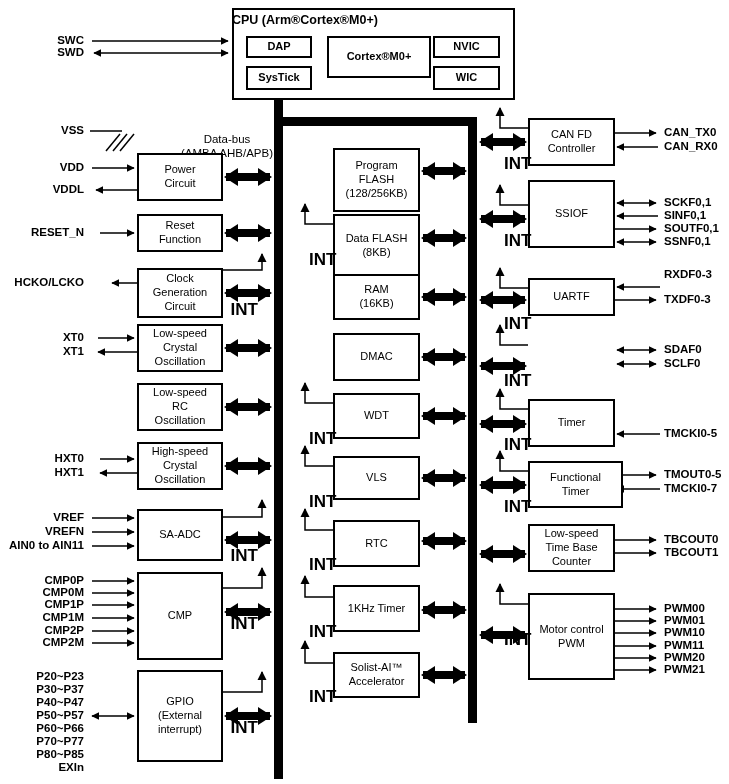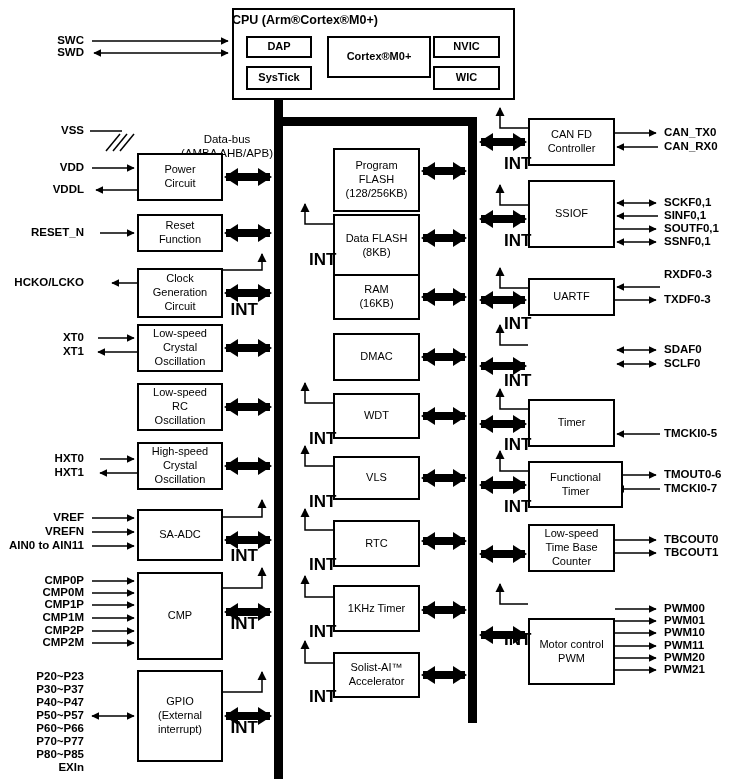--- a/index.html
+++ b/index.html
@@ -255,21 +255,21 @@
     </div>
   <div class="blk" style="left:528px;top:461px;width:95px;height:47px">
       <span>Functional
 Timer</span>
     </div>
   <div class="blk" style="left:528px;top:524px;width:87px;height:48px">
       <span>Low-speed
 Time Base
 Counter</span>
     </div>
-  <div class="blk" style="left:528px;top:618px;width:87px;height:67px">
+  <div class="blk" style="left:528px;top:593px;width:87px;height:87px">
       <span>Motor control
 PWM</span>
     </div>
 
   <div class="sigL" style="top:34px">SWC</div>
   <div class="sigL" style="top:46px">SWD</div>
   <div class="sigL" style="top:124px">VSS</div>
   <div class="sigL" style="top:161px">VDD</div>
   <div class="sigL" style="top:183px">VDDL</div>
   <div class="sigL" style="top:226px">RESET_N</div>
@@ -300,21 +300,21 @@
   <div class="sigR" style="top:140px">CAN_RX0</div>
   <div class="sigR" style="top:196px">SCKF0,1</div>
   <div class="sigR" style="top:209px">SINF0,1</div>
   <div class="sigR" style="top:222px">SOUTF0,1</div>
   <div class="sigR" style="top:235px">SSNF0,1</div>
   <div class="sigR" style="top:268px">RXDF0-3</div>
   <div class="sigR" style="top:293px">TXDF0-3</div>
   <div class="sigR" style="top:343px">SDAF0</div>
   <div class="sigR" style="top:357px">SCLF0</div>
   <div class="sigR" style="top:427px">TMCKI0-5</div>
-  <div class="sigR" style="top:468px">TMOUT0-6</div>
+  <div class="sigR" style="top:468px">TMOUT0-5</div>
   <div class="sigR" style="top:482px">TMCKI0-7</div>
   <div class="sigR" style="top:533px">TBCOUT0</div>
   <div class="sigR" style="top:546px">TBCOUT1</div>
   <div class="sigR" style="top:602px">PWM00</div>
   <div class="sigR" style="top:614px">PWM01</div>
   <div class="sigR" style="top:626px">PWM10</div>
   <div class="sigR" style="top:639px">PWM11</div>
   <div class="sigR" style="top:651px">PWM20</div>
   <div class="sigR" style="top:663px">PWM21</div>
 

